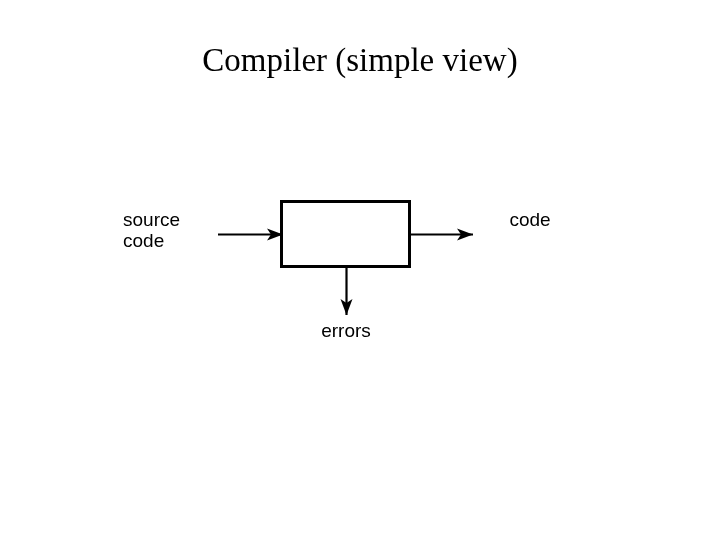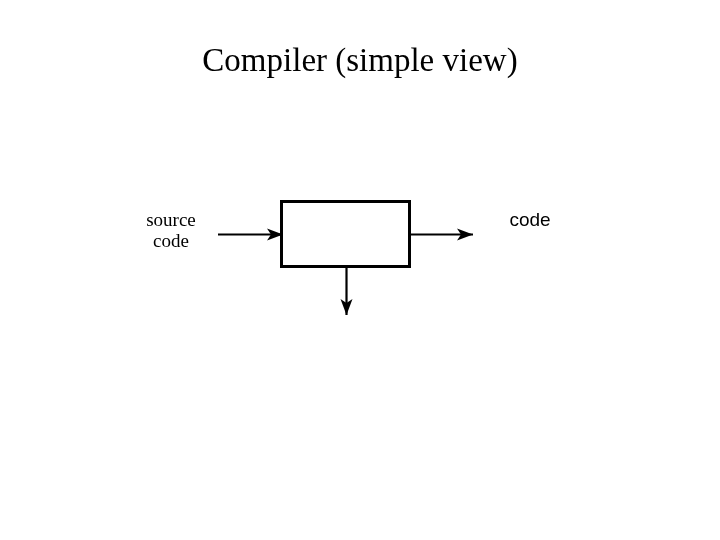--- a/index.html
+++ b/index.html
@@ -54,22 +54,21 @@
     font-size: 19px;
     line-height: 21px;
     color: #000000;
     white-space: nowrap;
   }
 
   #label-source-code {
     left: 123px;
     top: 209px;
     width: 96px;
-    text-align: center;
-    font-family: Liberation Serif, serif;
+    text-align: left;
   }
   #label-machine-code {
     left: 474px;
     top: 209px;
     width: 112px;
     text-align: center;
   }
   #label-compiler {
     left: 281px;
     top: 223px;
@@ -116,14 +115,15 @@
   <div class="diagram-label" id="label-source-code">
     <span class="label-line">source</span>
     <span class="label-line">code</span>
   </div>
 
 
   <div class="diagram-label" id="label-machine-code">
     <span class="label-line">code</span>
   </div>
 
+  <div class="diagram-label" id="label-errors">errors</div>
 
 </div>
 
 </body></html>

